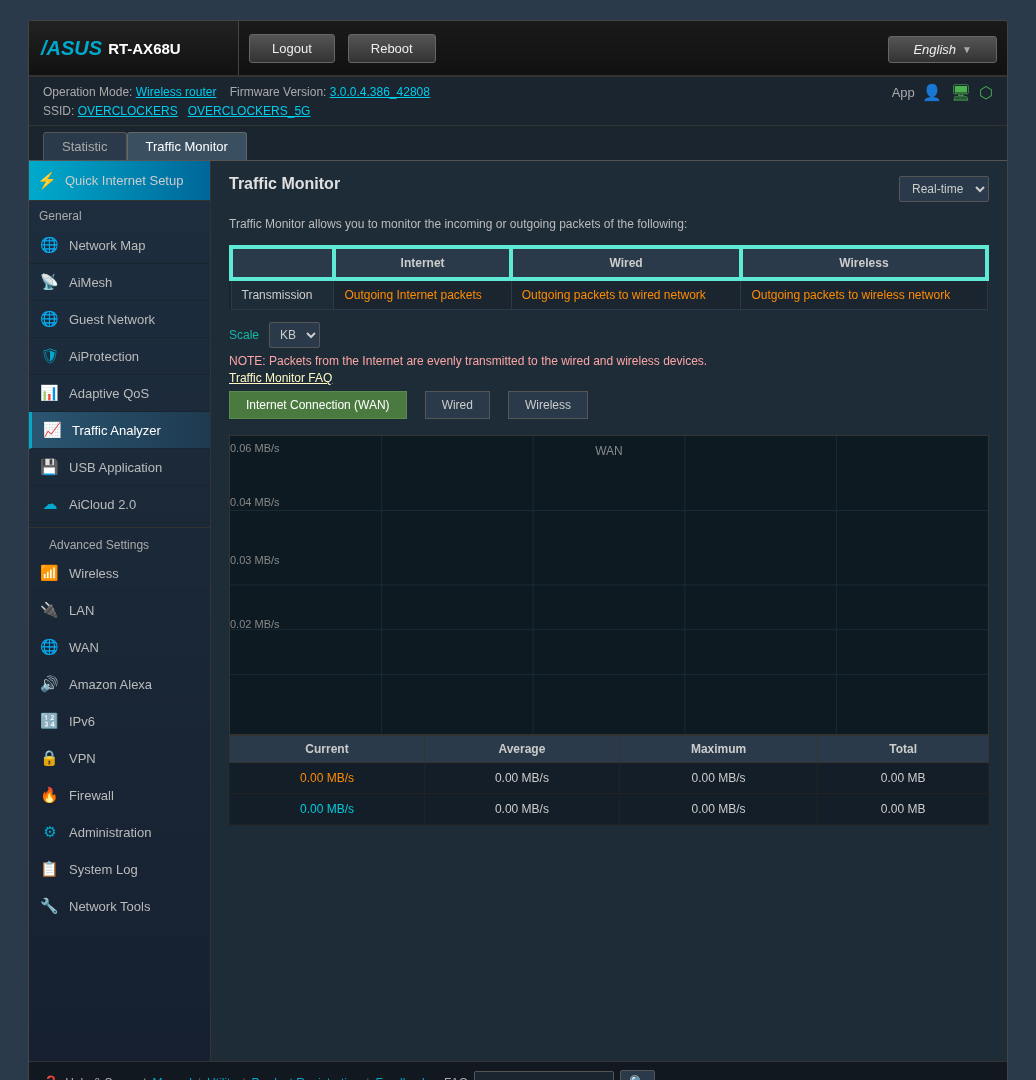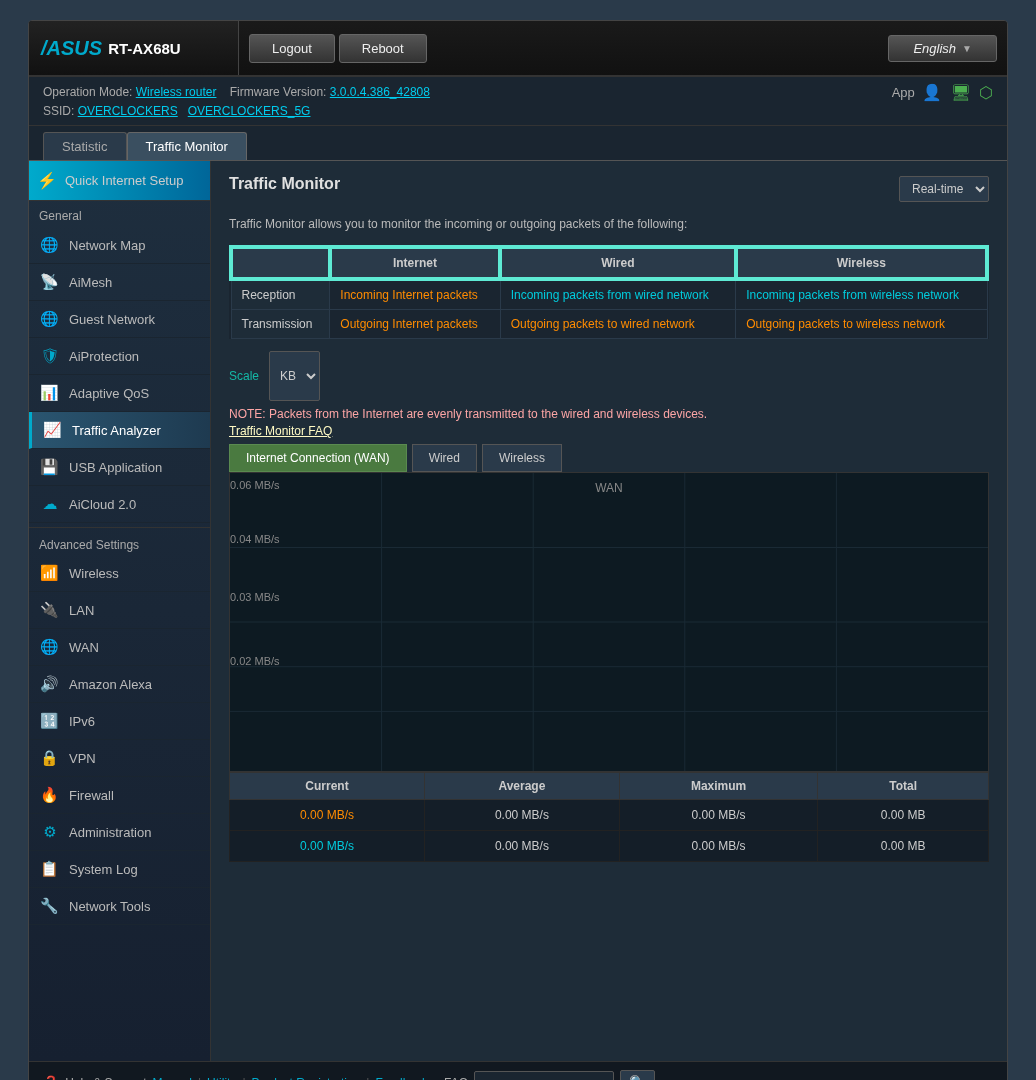--- a/index.html
+++ b/index.html
@@ -47,24 +47,24 @@
       font-style: italic;
       margin-right: 6px;
     }
     .logo-model {
       color: #fff;
       font-size: 15px;
       font-weight: bold;
     }
     .header-nav {
       display: flex;
-      align-items: center;
+      align-items: flex-end;
       flex: 1;
       padding: 0 10px;
-      gap: 4px;
+      gap: 13px;
     }
     .header-btn {
       background: linear-gradient(to bottom, #555, #333);
       border: 1px solid #666;
       color: #eee;
       padding: 6px 22px;
       border-radius: 3px;
       cursor: pointer;
       font-size: 13px;
     }
@@ -165,21 +165,21 @@
     .sidebar-item.active {
       background: linear-gradient(to right, #2a5570, #1e3a50);
       color: #fff;
       border-left: 3px solid #00aacc;
     }
     .sidebar-item-icon { width: 22px; text-align: center; font-size: 15px; color: #00aacc; }
     .sidebar-divider { height: 1px; background: #333; margin: 4px 0; }
     .sidebar-adv-label {
       color: #aaa;
       font-size: 12px;
-      padding: 6px 10px 3px;
+      padding: 6px 20px 3px;
     }
 
     
     .content {
       flex: 1;
       background: #1e2c38;
       padding: 0;
       overflow-y: auto;
     }
     .content-inner {
@@ -232,21 +232,21 @@
       display: flex;
       align-items: center;
       gap: 10px;
       margin-bottom: 6px;
     }
     .scale-label { color: #14b8a6; font-size: 12px; }
     .scale-select {
       background: #2a3a4a;
       border: 1px solid #555;
       color: #ccc;
-      padding: 16px 6px;
+      padding: 4px 6px;
       font-size: 12px;
       border-radius: 2px;
     }
 
     
     .note-text {
       color: #fca5a5;
       font-size: 12px;
       margin-bottom: 3px;
     }
@@ -255,22 +255,22 @@
       font-size: 12px;
       text-decoration: underline;
       cursor: pointer;
       display: block;
       margin-bottom: 6px;
     }
 
     
     .chart-tabs {
       display: flex;
-      gap: 5px;
-      margin-bottom: 0;
+      gap: 18px;
+      margin-bottom: 16px;
       align-items: center;
     }
     .chart-tab {
       padding: 6px 16px;
       font-size: 12px;
       cursor: pointer;
       border: 1px solid #555;
       color: #ccc;
       background: #2a3a4a;
     }
@@ -536,26 +536,20 @@
         <table class="info-table">
           <thead>
             <tr>
               <th></th>
               <th>Internet</th>
               <th>Wired</th>
               <th>Wireless</th>
             </tr>
           </thead>
           <tbody>
-            <tr>
-              <td class="row-header">Reception</td>
-              <td class="orange">Incoming Internet packets</td>
-              <td class="cyan">Incoming packets from wired network</td>
-              <td class="cyan">Incoming packets from wireless network</td>
-            </tr>
             <tr>
               <td class="row-header">Transmission</td>
               <td class="orange">Outgoing Internet packets</td>
               <td class="orange">Outgoing packets to wired network</td>
               <td class="orange">Outgoing packets to wireless network</td>
             </tr>
           </tbody>
         </table>
 
         <div class="controls-row">

